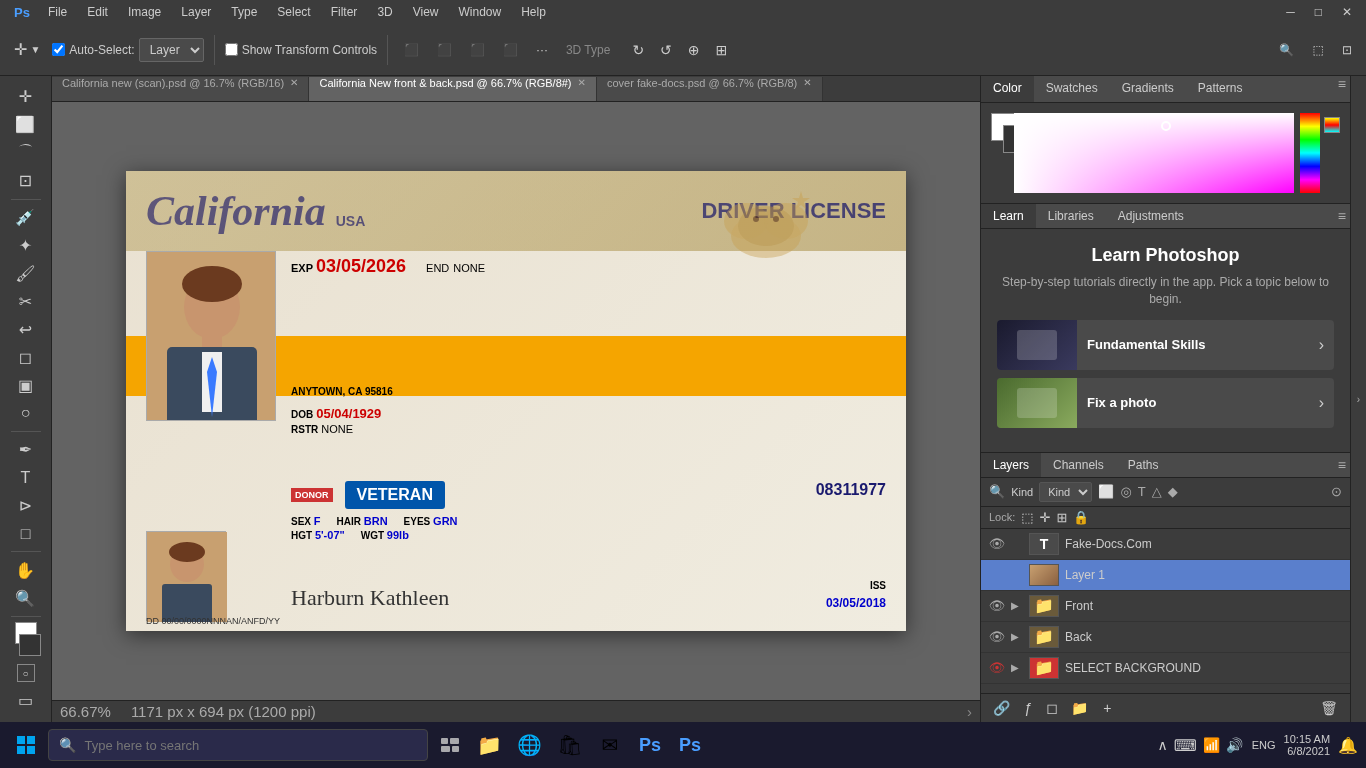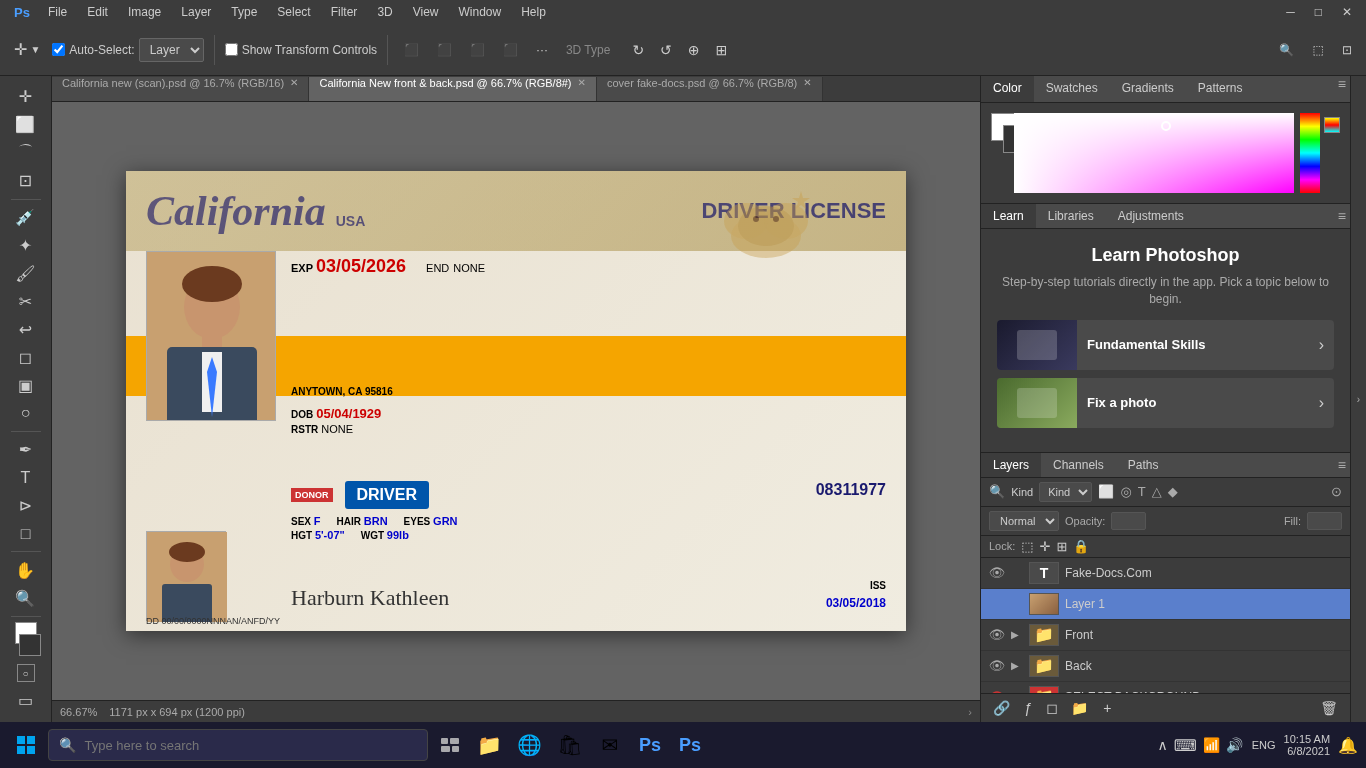--- a/index.html
+++ b/index.html
@@ -318,23 +318,23 @@
       z-index: 10;
     }
 
     
     #status-bar {
       height: 22px;
       background: #3c3c3c;
       display: flex;
       align-items: center;
       padding: 0 8px;
-      gap: 12px;
+      gap: 20px;
       color: #aaa;
-      font-size: 11px;
+      font-size: 15px;
       flex-shrink: 0;
       border-top: 1px solid #222;
     }
 
     
     #right-panels {
       width: 370px;
       background: #3c3c3c;
       display: flex;
       flex-direction: column;
@@ -992,21 +992,21 @@
             <span style="color:#000;font-size:11px;">NONE</span>
           </div>
         </div>
 
         <div id="id-number-right">08311977</div>
 
         <div id="id-bottom-details">
 
           <div style="display:flex;align-items:center;margin-bottom:6px;">
             <span class="donor-label">DONOR</span>
-            <span style="background:#0055aa;color:white;font-weight:900;font-size:16px;padding:3px 10px;border:2px solid #0055aa;border-radius:3px;margin-left:8px;">DRIVER</span>
+            <span style="background:#0055aa;color:white;font-weight:900;font-size:16px;padding:3px 10px;border:2px solid #0055aa;border-radius:3px;margin-left:8px;">VETERAN</span>
           </div>
           <div class="id-detail-row">
             <span><span class="iddr-label">SEX</span> <span class="iddr-val">F</span></span>
             <span><span class="iddr-label">HAIR</span> <span class="iddr-val">BRN</span></span>
             <span><span class="iddr-label">EYES</span> <span class="iddr-val">GRN</span></span>
           </div>
           <div class="id-detail-row">
             <span><span class="iddr-label">HGT</span> <span class="iddr-val">5'-07"</span></span>
             <span><span class="iddr-label">WGT</span> <span class="iddr-val">99lb</span></span>
           </div>
@@ -1112,29 +1112,20 @@
         <select class="layer-kind-select">
           <option>Kind</option>
         </select>
         <span style="color:#aaa;font-size:13px;cursor:pointer;">⬜</span>
         <span style="color:#aaa;font-size:13px;cursor:pointer;">◎</span>
         <span style="color:#aaa;font-size:13px;cursor:pointer;">T</span>
         <span style="color:#aaa;font-size:13px;cursor:pointer;">△</span>
         <span style="color:#aaa;font-size:13px;cursor:pointer;">◆</span>
         <span style="color:#aaa;font-size:13px;cursor:pointer;margin-left:auto;">⊙</span>
       </div>
-      <div id="layers-mode-bar">
-        <select class="mode-select">
-          <option>Normal</option>
-        </select>
-        <span class="opacity-label">Opacity:</span>
-        <input type="text" style="width: 35px; background: rgb(74, 74, 74); border: 1px solid rgb(85, 85, 85); color: rgb(204, 204, 204); font-size: 11px; padding: 2px 4px; border-radius: 2px;" value="">
-        <span style="color:#aaa;font-size:11px;margin-left:auto;">Fill:</span>
-        <input type="text" style="width: 35px; background: rgb(74, 74, 74); border: 1px solid rgb(85, 85, 85); color: rgb(204, 204, 204); font-size: 11px; padding: 2px 4px; border-radius: 2px;" value="">
-      </div>
       <div id="layers-lock-bar">
         <span class="lock-label">Lock:</span>
         <span class="lock-btn">⬚</span>
         <span class="lock-btn">✛</span>
         <span class="lock-btn">⊞</span>
         <span class="lock-btn">🔒</span>
         <span style="color:#aaa;font-size:11px;margin-left:auto;"></span>
         <span style="color:#aaa;font-size:11px;"></span>
       </div>
 

